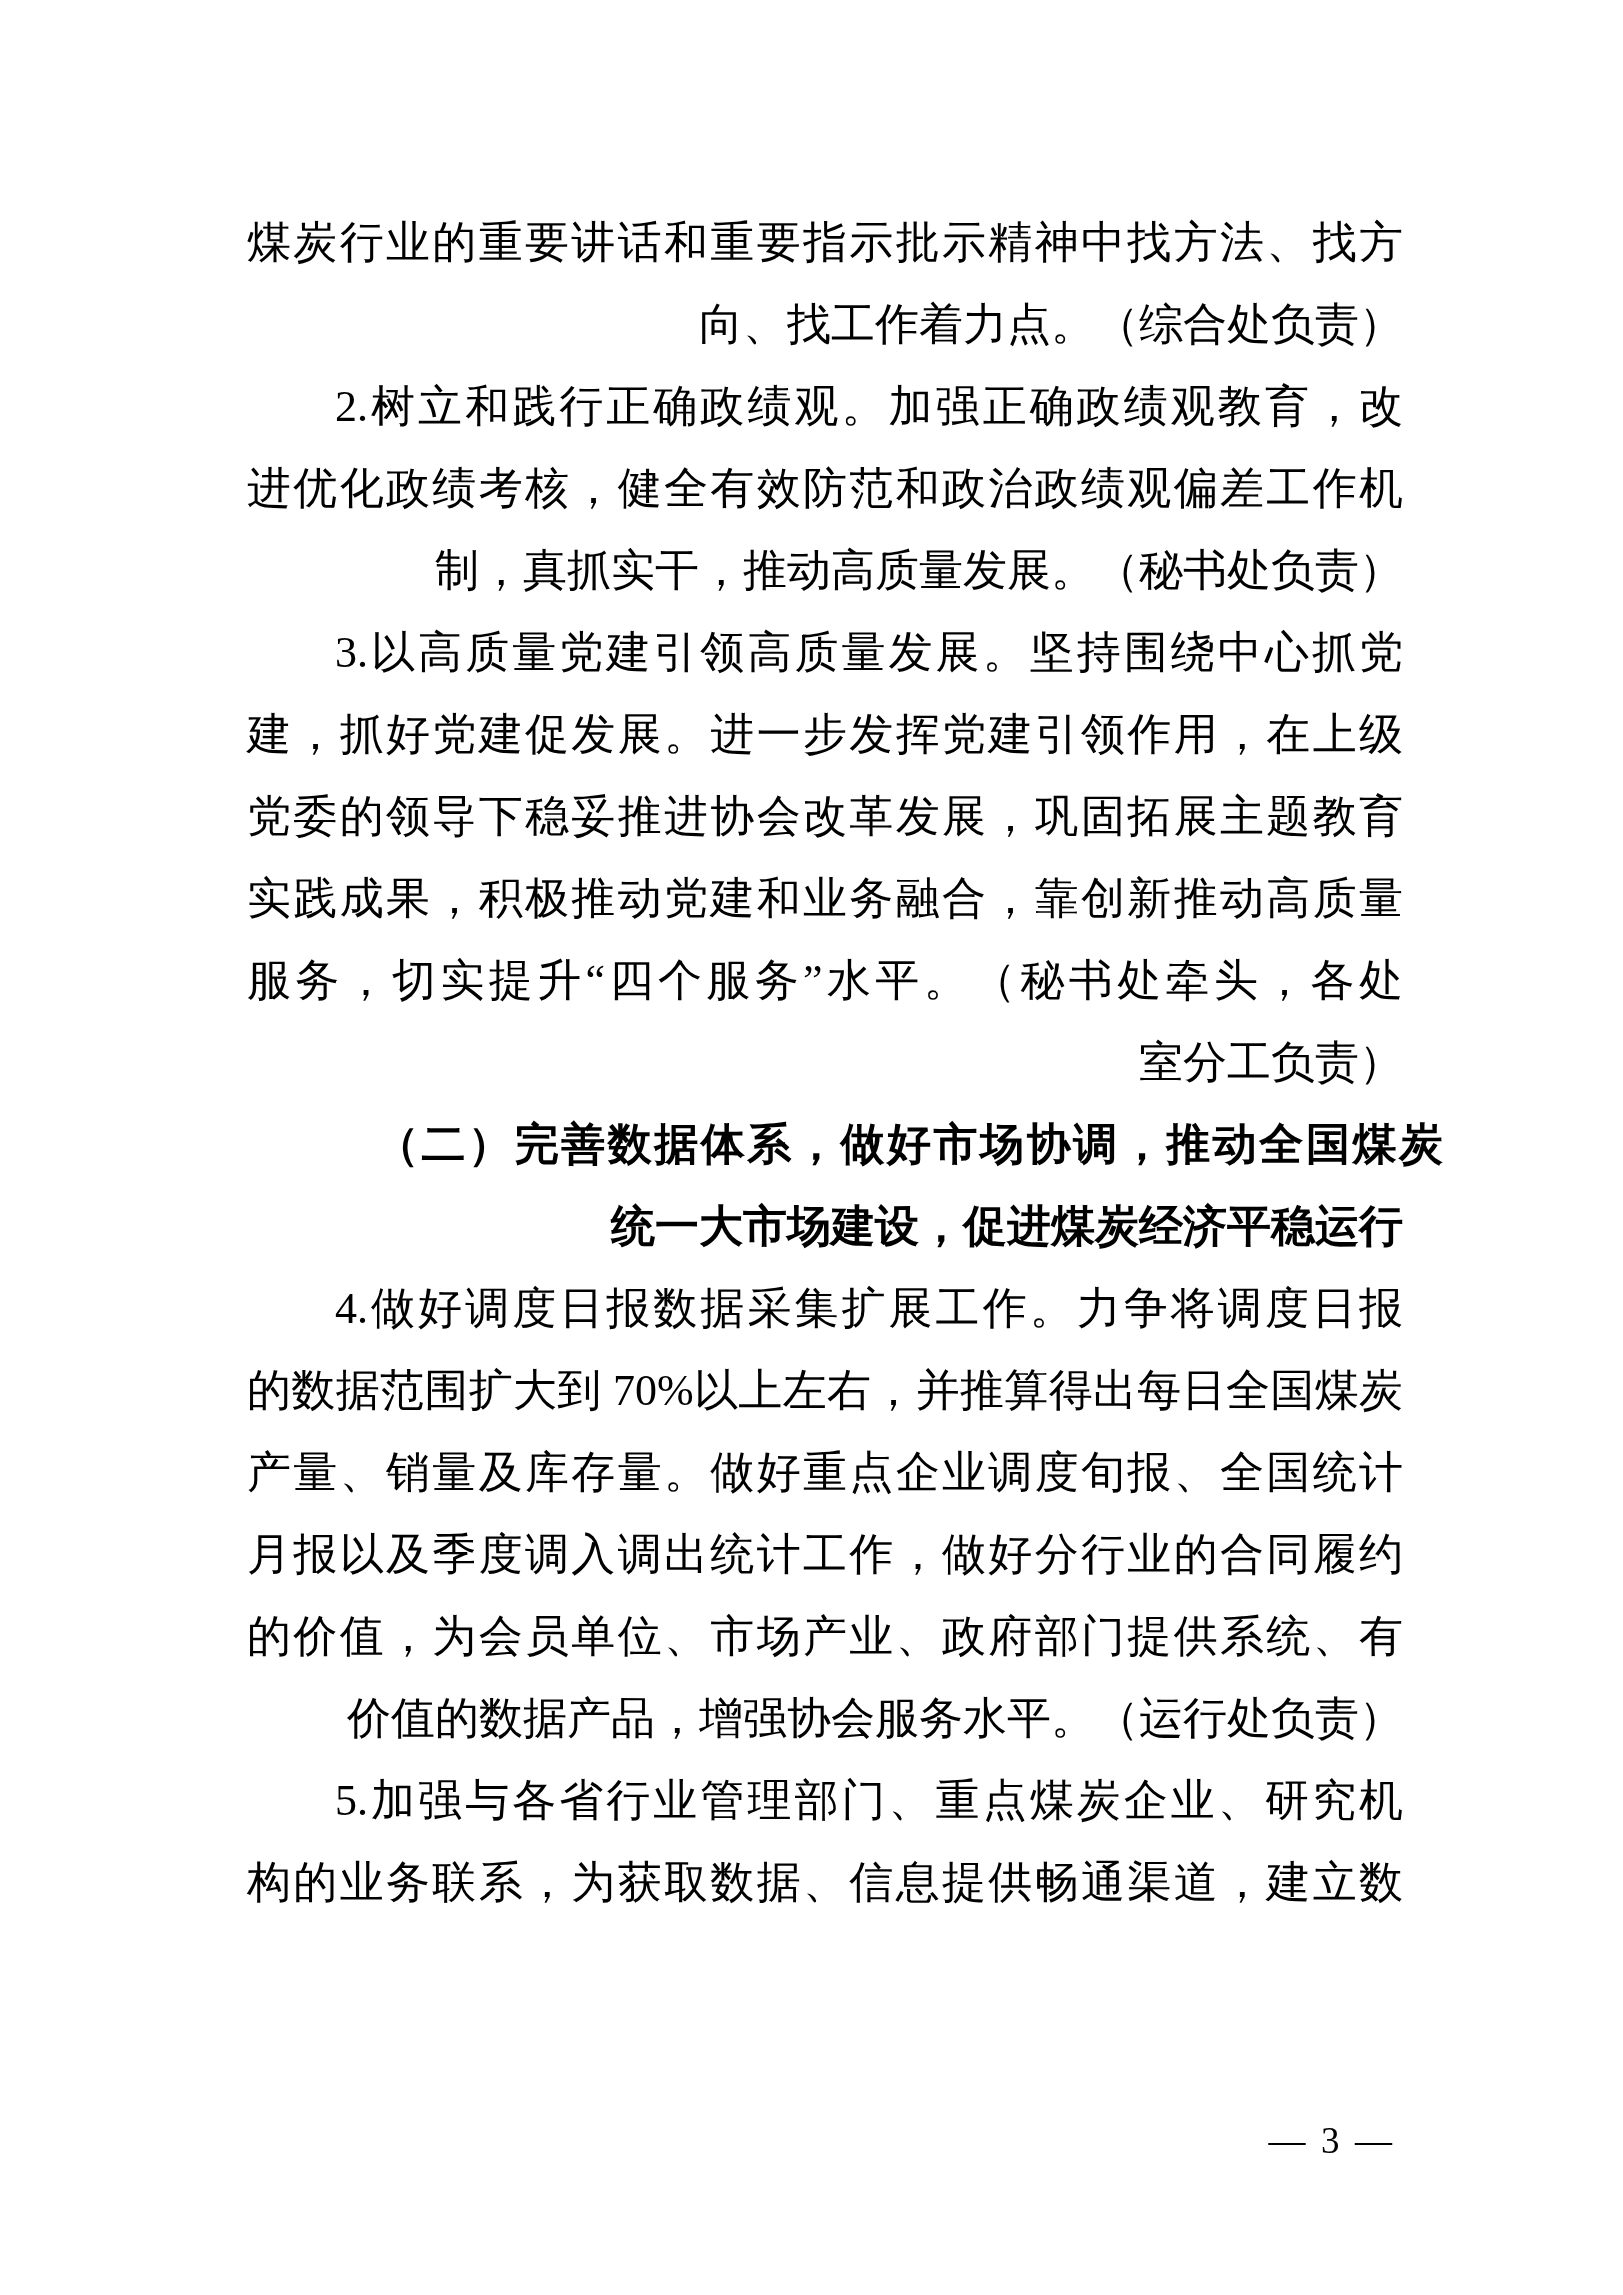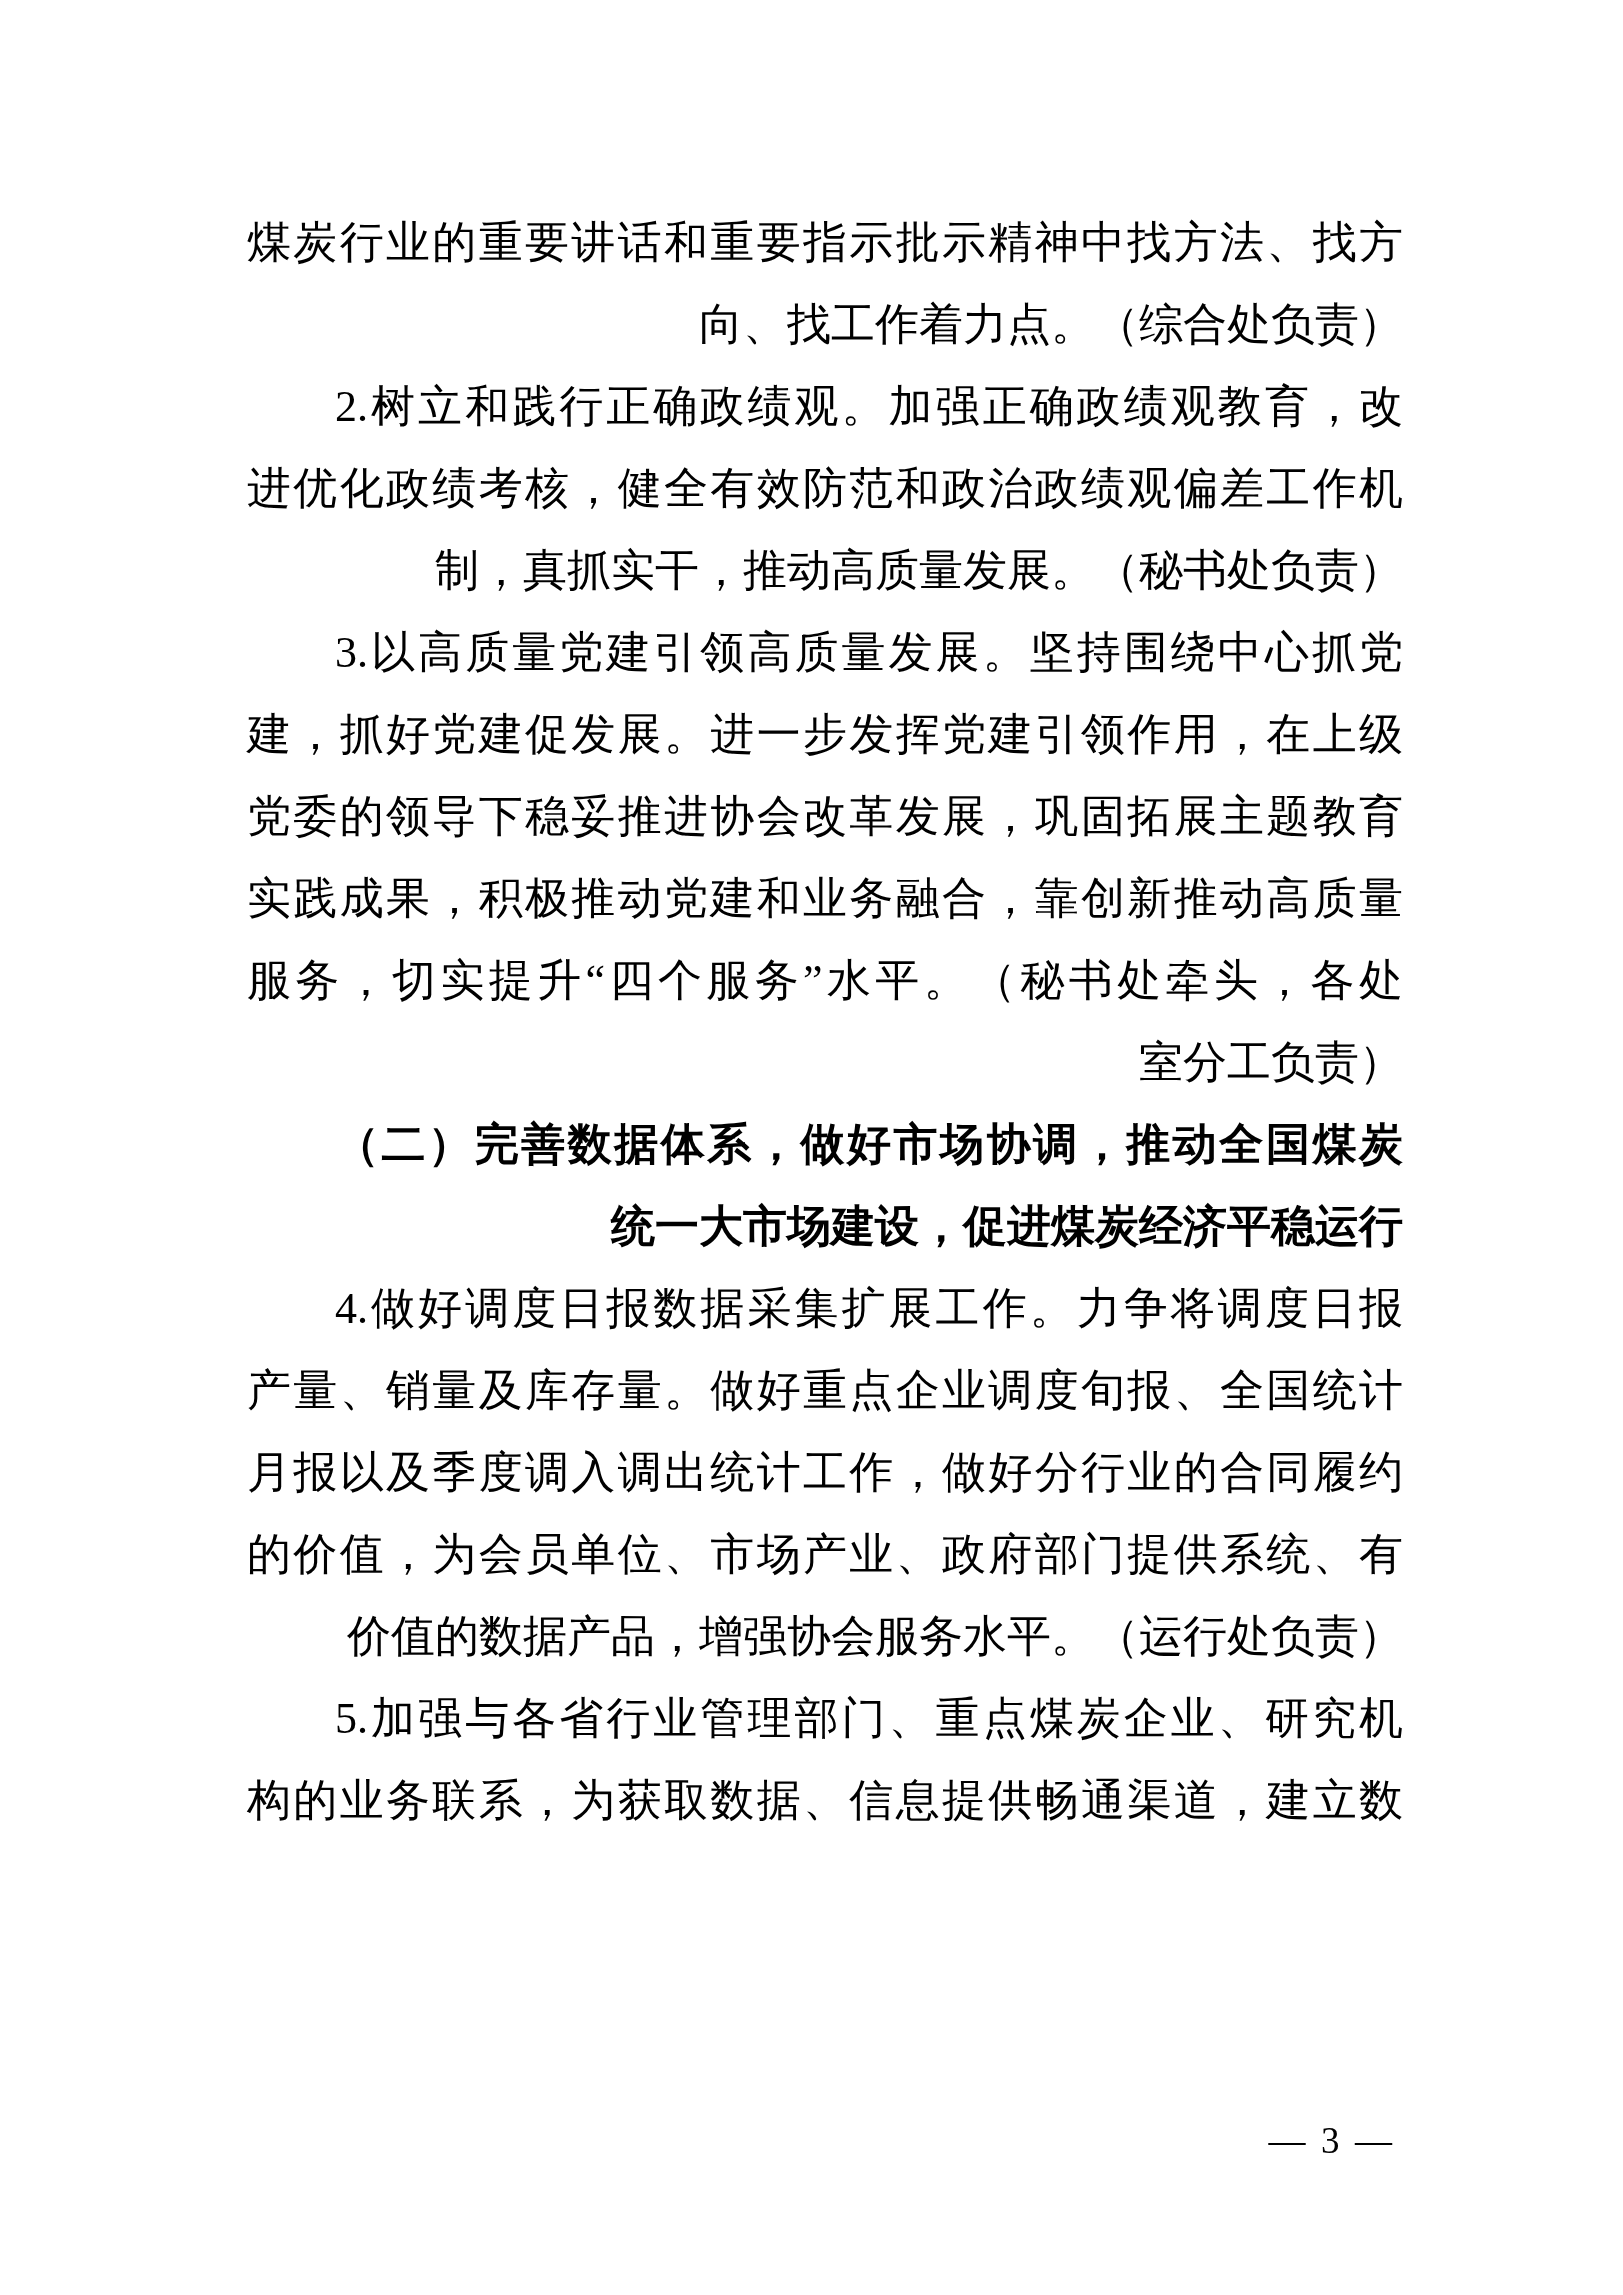--- a/index.html
+++ b/index.html
@@ -37,20 +37,21 @@
     padding-left: 88px;
     font-family: Liberation Serif, serif;
   }
   .j.ind {
     
     width: 1068px;
   }
   
   .b {
     font-weight: bold;
+    margin-left: 40px;
   }
   .page-number {
     position: absolute;
     top: 2110px;
     right: 228px;
     font-size: 37px;
     line-height: 61px;
     letter-spacing: 3.1px;
     white-space: pre;
   }
@@ -66,20 +67,21 @@
   <div class="ln">制，真抓实干，推动高质量发展。（秘书处负责）</div>
   <div class="ln j ind">3.以高质量党建引领高质量发展。坚持围绕中心抓党</div>
   <div class="ln j">建，抓好党建促发展。进一步发挥党建引领作用，在上级</div>
   <div class="ln j">党委的领导下稳妥推进协会改革发展，巩固拓展主题教育</div>
   <div class="ln j">实践成果，积极推动党建和业务融合，靠创新推动高质量</div>
   <div class="ln j">服务，切实提升“四个服务”水平。（秘书处牵头，各处</div>
   <div class="ln">室分工负责）</div>
   <div class="ln j ind b">（二）完善数据体系，做好市场协调，推动全国煤炭</div>
   <div class="ln b">统一大市场建设，促进煤炭经济平稳运行</div>
   <div class="ln j ind">4.做好调度日报数据采集扩展工作。力争将调度日报</div>
+  <div class="ln j">的数据范围扩大到 70%以上左右，并推算得出每日全国煤炭</div>
   <div class="ln j">产量、销量及库存量。做好重点企业调度旬报、全国统计</div>
   <div class="ln j">月报以及季度调入调出统计工作，做好分行业的合同履约</div>
   <div class="ln j">的价值，为会员单位、市场产业、政府部门提供系统、有</div>
   <div class="ln">价值的数据产品，增强协会服务水平。（运行处负责）</div>
   <div class="ln j ind">5.加强与各省行业管理部门、重点煤炭企业、研究机</div>
   <div class="ln j">构的业务联系，为获取数据、信息提供畅通渠道，建立数</div>
 </div>
 
 <div class="page-number">— 3 —</div>
 

